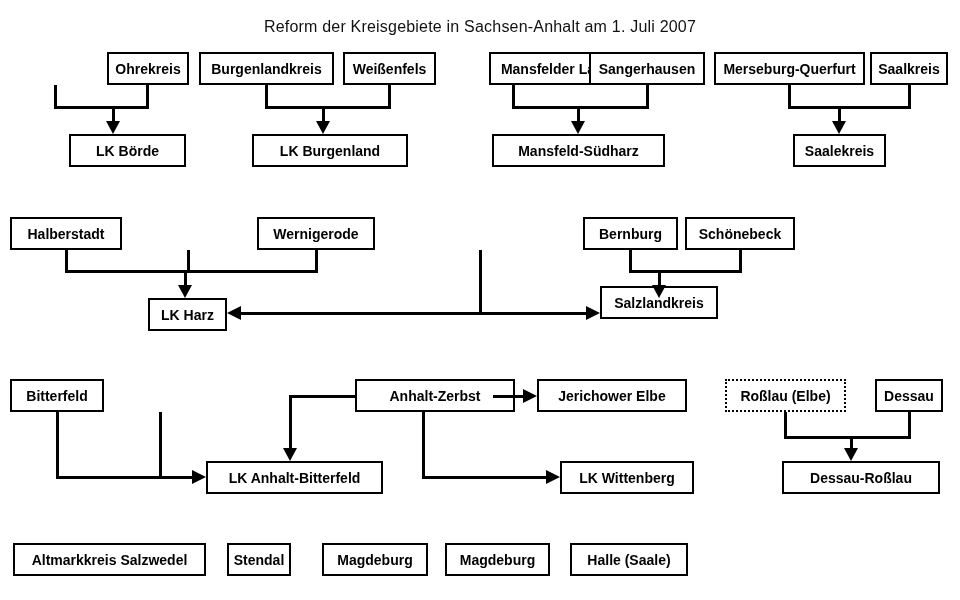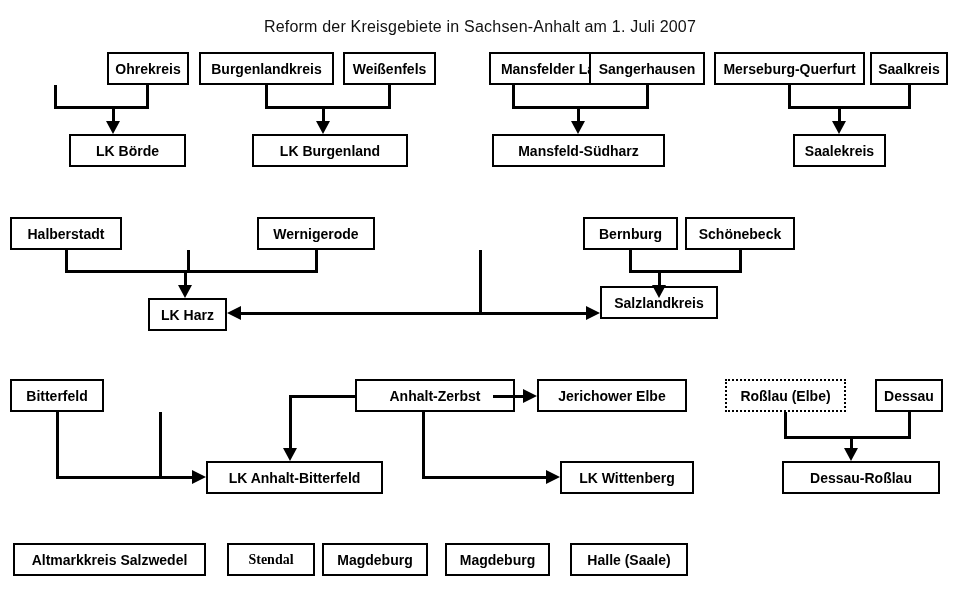--- a/index.html
+++ b/index.html
@@ -48,21 +48,21 @@
   .p-bitterfeld             { left:10px;  top:379px; width:94px; }
   .p-koethen                { left:122px; top:379px; width:76px; }
   .p-anhalt_zerbst          { left:355px; top:379px; width:160px; }
   .p-jerichower_land        { left:537px; top:379px; width:150px; }
   .p-rosslau_elbe           { left:725px; top:379px; width:121px; }
   .p-dessau                 { left:875px; top:379px; width:68px; }
   .p-lk_anhalt_bitterfeld   { left:206px; top:461px; width:177px; }
   .p-lk_wittenberg          { left:560px; top:461px; width:134px; }
   .p-dessau_rosslau         { left:782px; top:461px; width:158px; }
   .p-altmarkkreis_salzwedel { left:13px;  top:543px; width:193px; }
-  .p-stendal                { left:227px; top:543px; width:88px;font-family:Liberation Serif, serif; }
+  .p-stendal                { left:227px; top:543px; width:64px; }
   .p-magdeburg_1            { left:322px; top:543px; width:106px; }
   .p-magdeburg_2            { left:445px; top:543px; width:105px; }
   .p-halle_saale            { left:570px; top:543px; width:118px; }
 </style>
 </head>
 <body>
 
 <div id="stage">
   <div id="title">Reform der Kreisgebiete in Sachsen-Anhalt am 1. Juli 2007</div>
 

